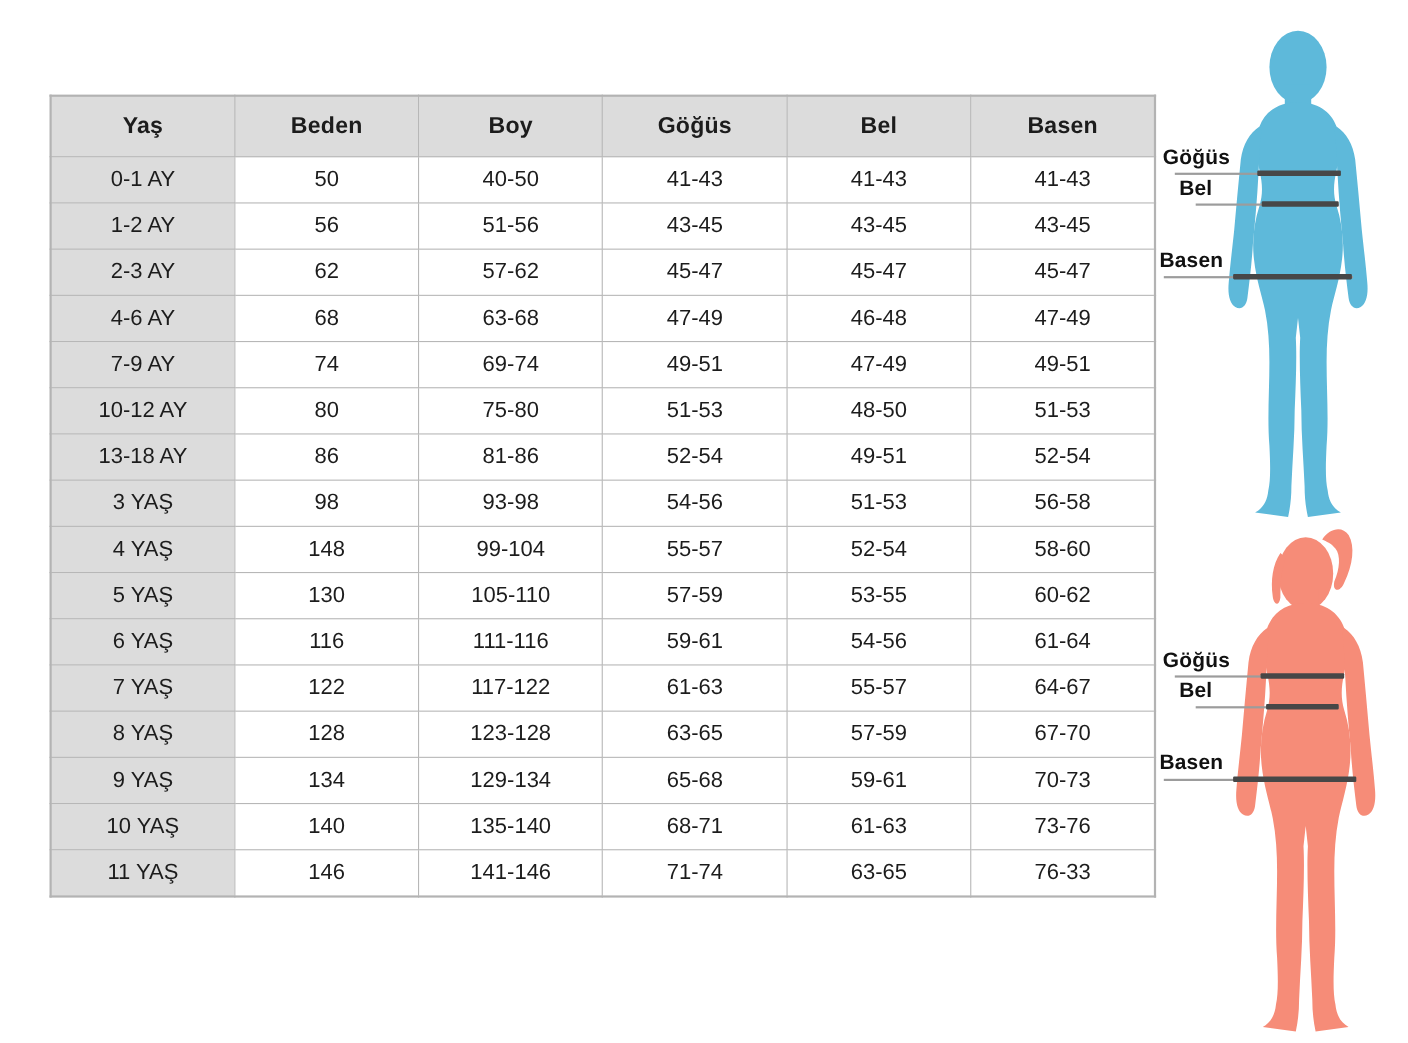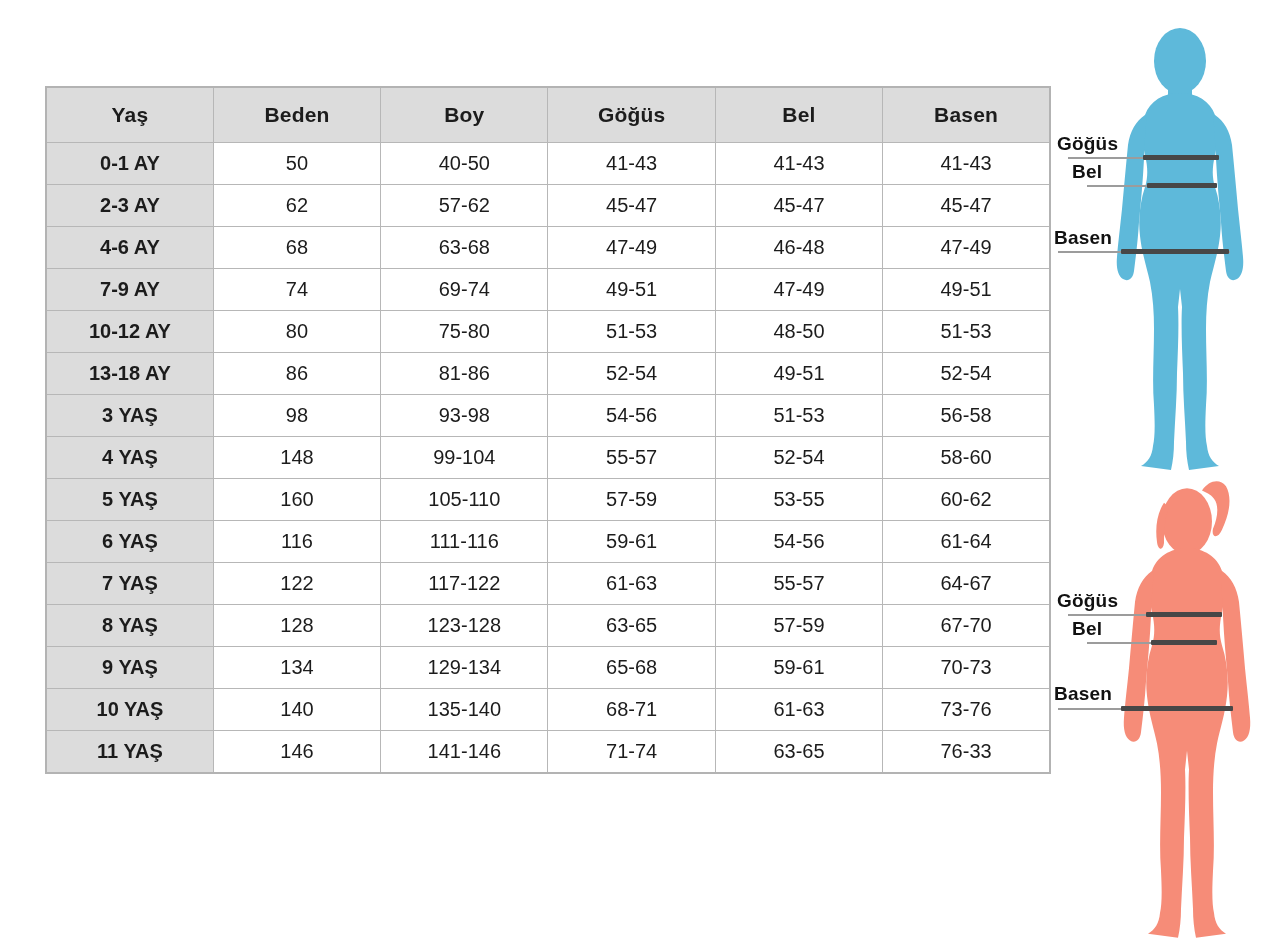--- a/index.html
+++ b/index.html
@@ -18,21 +18,21 @@
   table.size-chart th, table.size-chart td {
     border:1px solid #b7b7b7;
     text-align:center; vertical-align:middle;
     color:#1c1c1c; padding:0;
   }
   table.size-chart thead th {
     background:#dcdcdc; height:54px;
     font-size:21px; font-weight:700; letter-spacing:0.2px;
   }
   table.size-chart tbody th.age {
-    background:#dcdcdc; font-weight:700;
+    background:#dcdcdc; font-weight:400;
   }
   table.size-chart tbody th, table.size-chart tbody td {
     height:41px; font-size:20px; font-weight:400; background:#ffffff;
   }
   table.size-chart tbody th.age { background:#dcdcdc; }
 
   .fig { position:absolute; z-index:1; }
 
   .m-label {
     position:absolute; z-index:3;
@@ -65,20 +65,28 @@
     <tbody id="table-body">
         <tr>
           <th class="age" scope="row">0-1 AY</th>
           <td>50</td>
           <td>40-50</td>
           <td>41-43</td>
           <td>41-43</td>
           <td>41-43</td>
         </tr>
         <tr>
+          <th class="age" scope="row">1-2 AY</th>
+          <td>56</td>
+          <td>51-56</td>
+          <td>43-45</td>
+          <td>43-45</td>
+          <td>43-45</td>
+        </tr>
+        <tr>
           <th class="age" scope="row">2-3 AY</th>
           <td>62</td>
           <td>57-62</td>
           <td>45-47</td>
           <td>45-47</td>
           <td>45-47</td>
         </tr>
         <tr>
           <th class="age" scope="row">4-6 AY</th>
           <td>68</td>
@@ -122,21 +130,21 @@
         <tr>
           <th class="age" scope="row">4 YAŞ</th>
           <td>148</td>
           <td>99-104</td>
           <td>55-57</td>
           <td>52-54</td>
           <td>58-60</td>
         </tr>
         <tr>
           <th class="age" scope="row">5 YAŞ</th>
-          <td>160</td>
+          <td>130</td>
           <td>105-110</td>
           <td>57-59</td>
           <td>53-55</td>
           <td>60-62</td>
         </tr>
         <tr>
           <th class="age" scope="row">6 YAŞ</th>
           <td>116</td>
           <td>111-116</td>
           <td>59-61</td>

